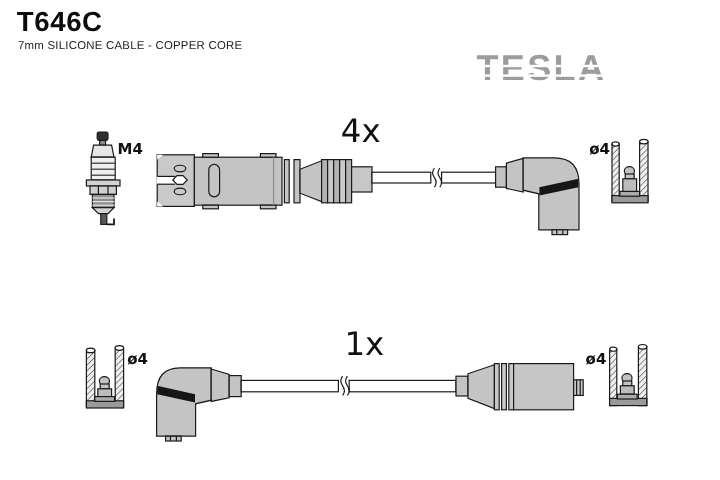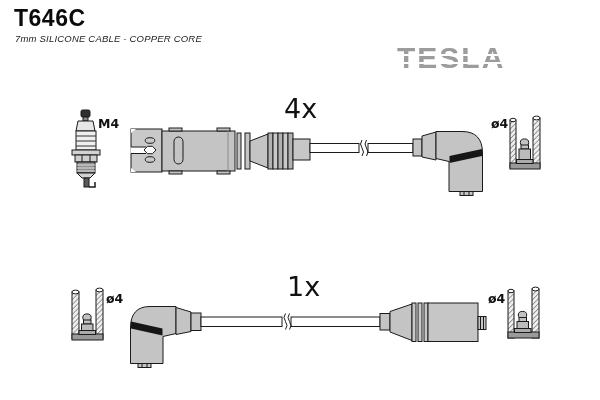--- a/index.html
+++ b/index.html
@@ -6,21 +6,21 @@
   .stage {
     position:relative; width:592px; height:400px; background:#ffffff;
     font-family:"Liberation Sans", sans-serif; overflow:hidden;
   }
   .part-number {
     position:absolute; left:14px; top:5px;
     font-size:23px; font-weight:bold; color:#0b0b0b; letter-spacing:0.5px;
   }
   .subtitle {
     position:absolute; left:15px; top:33px;
-    font-size:9.5px; color:#1c1c1c; letter-spacing:0.2px;font-style:italic;
+    font-size:9.5px; color:#1c1c1c; letter-spacing:0.2px;
   }
   .logo { position:absolute; left:397px; top:4px; width:115px; height:34px;margin-top:37px; }
   .logo-text {
     display:block; font-size:30px; line-height:34px; font-weight:bold;
     color:#9c9c9c; letter-spacing:2px; font-family:"Liberation Sans", sans-serif;
   }
   .logo .stripe { position:absolute; left:0; width:100%; height:2px; background:#ffffff; }
   .stripe-1 { top:13px; }
   .stripe-2 { top:21px; }
   svg.drawing { position:absolute; left:0; top:0; }

